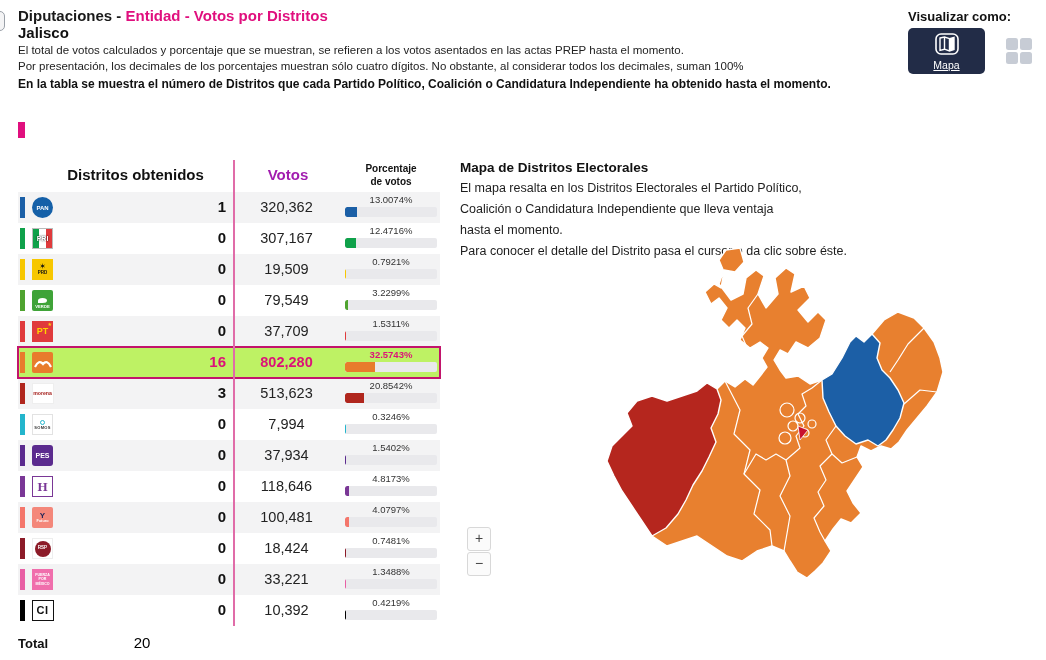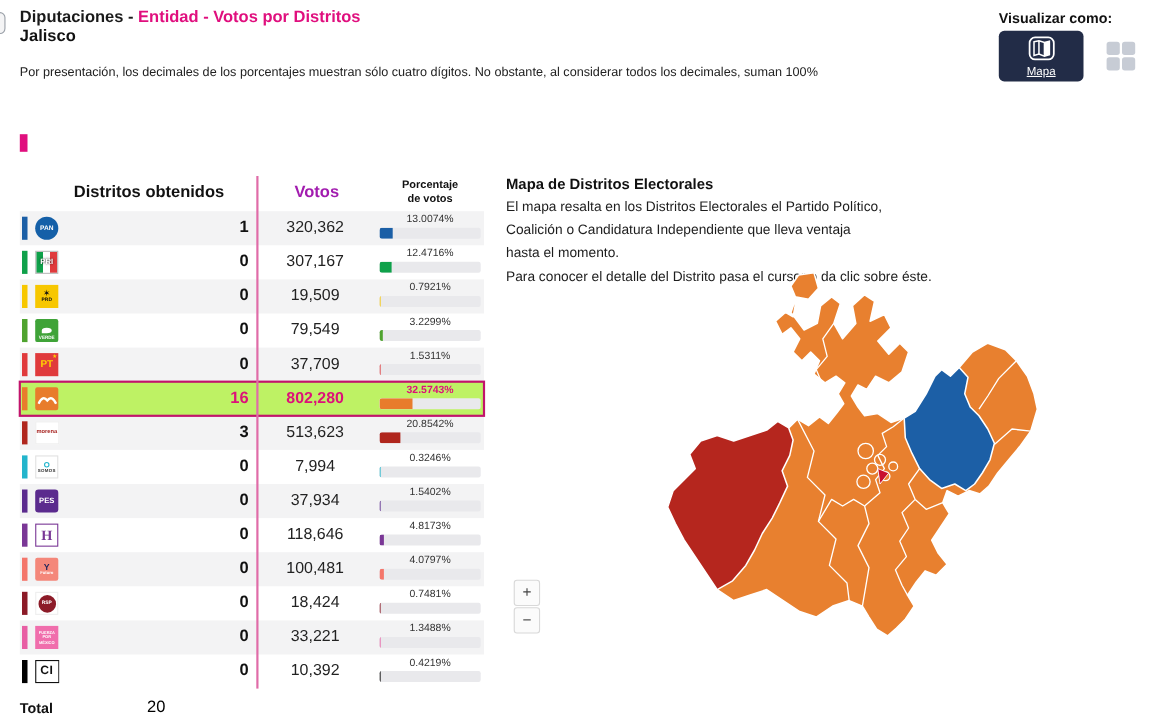--- a/index.html
+++ b/index.html
@@ -66,21 +66,23 @@
 <body>
 
 <div id="screen">
 
   <div class="edge-chip"></div>
 
   <div class="title-line">
     <span>Diputaciones - </span><span class="title-pink-bold">Entidad</span><span class="title-pink"> - Votos por Distritos</span>
   </div>
   <div class="state-line">Jalisco</div>
+  <div class="note1">El total de votos calculados y porcentaje que se muestran, se refieren a los votos asentados en las actas PREP hasta el momento.</div>
   <div class="note2">Por presentación, los decimales de los porcentajes muestran sólo cuatro dígitos. No obstante, al considerar todos los decimales, suman 100%</div>
+  <div class="note3">En la tabla se muestra el número de Distritos que cada Partido Político, Coalición o Candidatura Independiente ha obtenido hasta el momento.</div>
 
   <div class="viz-label">Visualizar como:</div>
   <div class="viz-map-btn">
     <svg width="26" height="24" viewBox="0 0 26 24">
       <rect x="2" y="2" width="22" height="20" rx="5" fill="none" stroke="#fff" stroke-width="1.6"></rect>
       <path d="M6,6 L10.5,5 L15.5,6.6 L20,5.4 L20,17.6 L15.5,19 L10.5,17.2 L6,18.4 Z" fill="none" stroke="#fff" stroke-width="1.4"></path>
       <path d="M10.5,5 V17.2 M15.5,6.6 V19" stroke="#fff" stroke-width="1.4"></path>
       <path d="M15.5,6.6 L20,5.4 L20,17.6 L15.5,19 Z" fill="#fff"></path>
     </svg>
     <div class="viz-map-label">Mapa</div>

